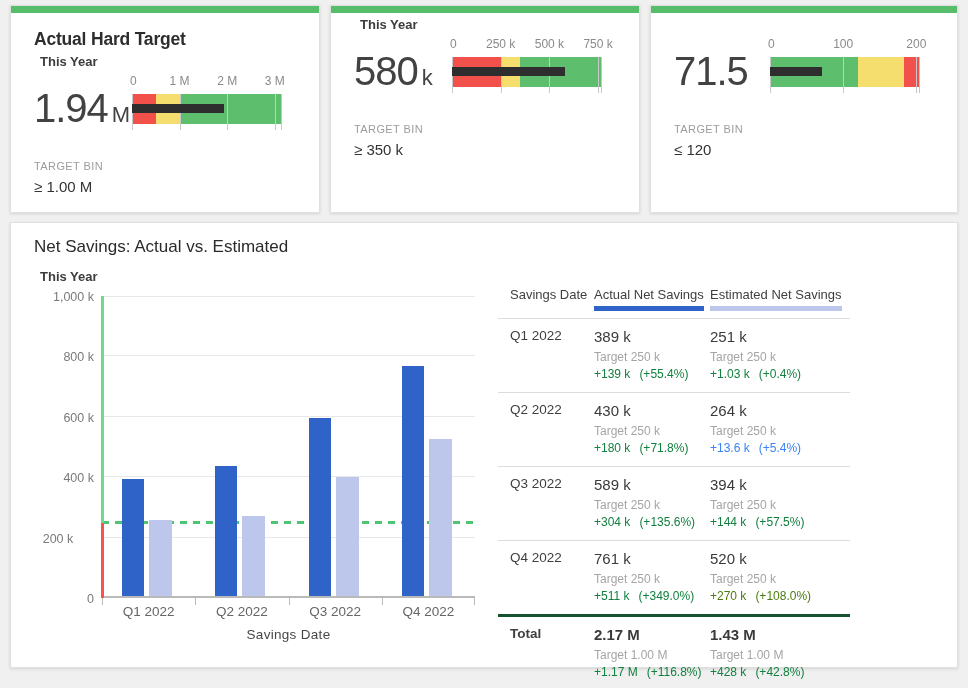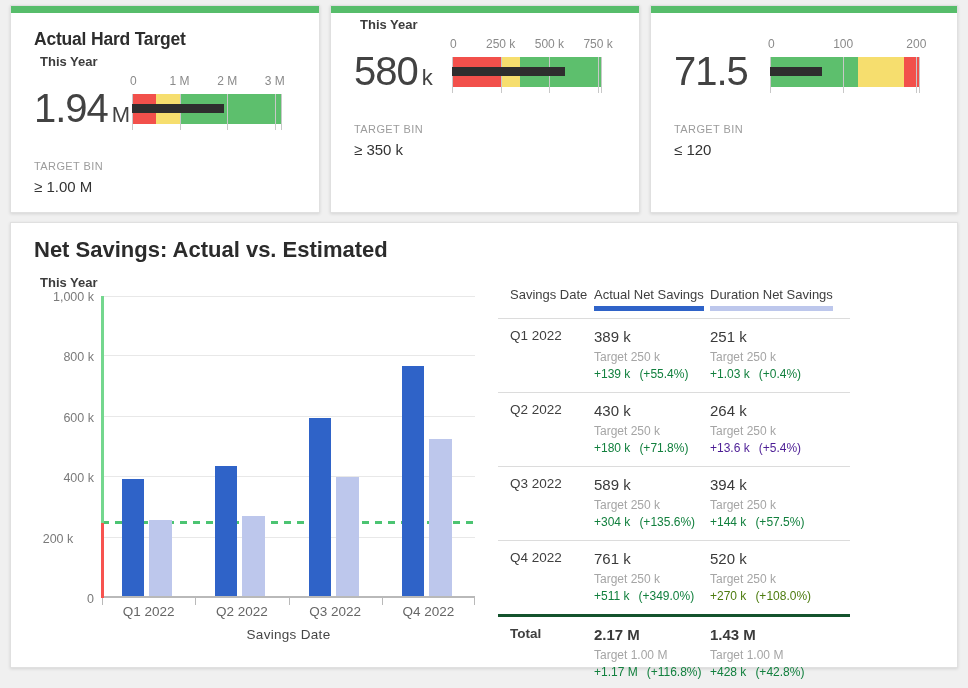--- a/index.html
+++ b/index.html
@@ -22,21 +22,21 @@
   .b-ticklab { position:absolute; top:0; transform:translateX(-50%); white-space:nowrap; }
   .b-band { position:relative; height:30px; margin-top:3px; }
   .b-zone { position:absolute; top:0; height:30px; z-index:0; }
   .b-tick { position:absolute; top:0; width:1px; height:36px; background:#c8c8c8; z-index:1; }
   .b-measure { position:absolute; left:0; top:10px; height:9px; background:#2e2e2e; z-index:2; }
   .kpi-target-label { margin:30px 0 6px 23px; font-size:11px; color:#9c9c9c; letter-spacing:.4px; }
   .kpi-target-value { margin:5px 0 0 23px; font-size:15px; color:#333; }
 
   
   .main { left:10px; top:222px; width:948px; height:446px; }
-  .main-title { margin:14px 0 12px 23px; font-size:22px; font-weight:700; color:#2b2b2b; }
+  .main-title { margin:14px 0 12px 23px; font-size:17px; font-weight:400; color:#2b2b2b; }
   .main-subtitle { margin:3px 0 0 29px; font-size:13px; font-weight:700; color:#3c3c3c; }
 
   
   .plot { position:absolute; left:91px; top:73px; width:373px; height:302px; }
   .grid { position:absolute; left:0; right:0; height:1px; background:#e8e8e8; }
   .grid-base { height:2px; background:#b9b9b9; }
   .ylab { position:absolute; left:-80px; width:72px; text-align:right; font-size:12.5px; color:#7a7a7a; }
   .ax-seg { position:absolute; left:-1px; width:3px; z-index:2; }
   .target-line { position:absolute; left:0; right:0; height:3px; z-index:0;
       background:repeating-linear-gradient(90deg, var(--dash) 0 7px, transparent 7px 13px); }
@@ -187,21 +187,21 @@
       <div class="btick" style="left: 186.5px;"></div>
       <div class="btick" style="left: 279.75px;"></div>
       <div class="btick" style="left: 372px;"></div>
     </div>
   <div class="x-title">Savings Date</div>
 
   <div class="ctable">
     <div class="thead">
       <div class="th c1"><span>Savings Date</span></div>
       <div class="th"><span id="th-actual" style="border-bottom-color: rgb(47, 99, 200);">Actual Net Savings</span></div>
-      <div class="th"><span id="th-est" style="border-bottom-color: rgb(189, 199, 236);">Duration Net Savings</span></div>
+      <div class="th"><span id="th-est" style="border-bottom-color: rgb(189, 199, 236);">Estimated Net Savings</span></div>
     </div>
     <div class="tbody">
         <div class="trow">
           <div class="tdate">Q1 2022</div>
           <div class="tcell">
             <div class="tval">389 k</div>
             <div class="ttgt">Target 250 k</div>
             <div class="tdelta" style="color: rgb(18, 128, 62);"><span>+139 k</span><span class="tpct">(+55.4%)</span></div>
           </div>
           <div class="tcell">
@@ -213,21 +213,21 @@
         <div class="trow">
           <div class="tdate">Q2 2022</div>
           <div class="tcell">
             <div class="tval">430 k</div>
             <div class="ttgt">Target 250 k</div>
             <div class="tdelta" style="color: rgb(18, 128, 62);"><span>+180 k</span><span class="tpct">(+71.8%)</span></div>
           </div>
           <div class="tcell">
             <div class="tval">264 k</div>
             <div class="ttgt">Target 250 k</div>
-            <div class="tdelta" style="color: #4c1d95;"><span>+13.6 k</span><span class="tpct">(+5.4%)</span></div>
+            <div class="tdelta" style="color: #3b82f6;"><span>+13.6 k</span><span class="tpct">(+5.4%)</span></div>
           </div>
         </div>
         <div class="trow">
           <div class="tdate">Q3 2022</div>
           <div class="tcell">
             <div class="tval">589 k</div>
             <div class="ttgt">Target 250 k</div>
             <div class="tdelta" style="color: rgb(18, 128, 62);"><span>+304 k</span><span class="tpct">(+135.6%)</span></div>
           </div>
           <div class="tcell">

